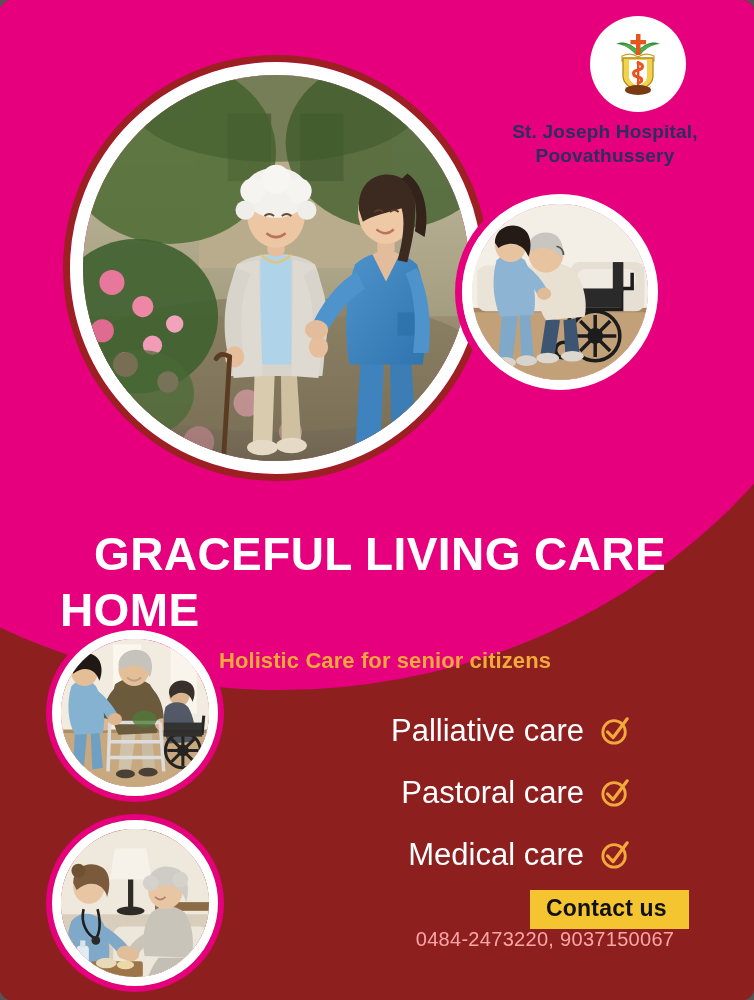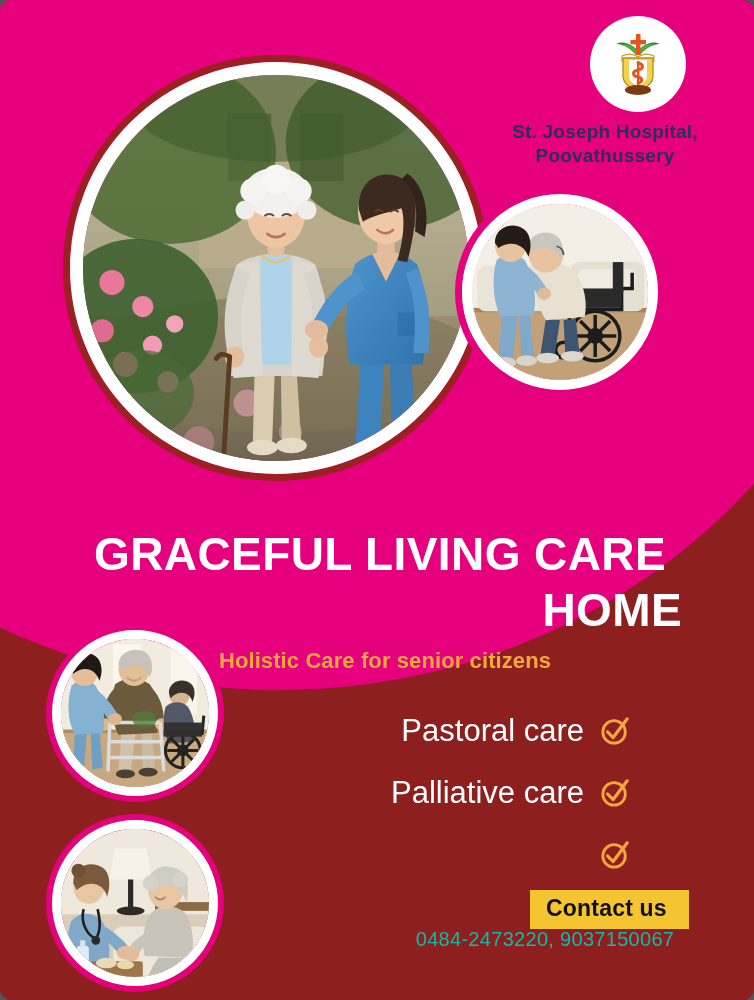--- a/index.html
+++ b/index.html
@@ -143,21 +143,21 @@
     color: #FFFFFF;
     font-size: 46px;
     font-weight: bold;
     letter-spacing: .4px;
     text-align: center;
     line-height: 1.22;
     margin-top: 44px;
   }
   .headline .line2 {
     display: block;
-    text-align: right;
+    text-align: left;
     padding-right: 18px;
   }
 
   .subhead {
     position: absolute;
     left: 60px;
     top: 648px;
     width: 650px;
     z-index: 9;
     color: #F2A93B;
@@ -212,21 +212,21 @@
     cursor: pointer;
   }
 
   .phone {
     position: absolute;
     left: 380px;
     top: 928px;
     width: 330px;
     z-index: 9;
     text-align: center;
-    color: #14b8a6;
+    color: #fca5a5;
     font-size: 20px;
     letter-spacing: .3px;
   }
 </style>
 </head>
 <body>
 
 <div class="poster">
 
   <div class="bg-darkred"></div>
@@ -530,40 +530,41 @@
   <div class="headline">
     <span>GRACEFUL LIVING CARE</span>
     <span class="line2">HOME</span>
   </div>
 
   <div class="subhead">Holistic Care for senior citizens</div>
 
   <div class="services">
 
     <div class="service-row">
+      <span class="service-label">Palliative care</span>
+      <svg class="check-icon" viewBox="0 0 32 32" aria-hidden="true">
+        <circle cx="15" cy="17" r="12" fill="none" stroke="#F2A93B" stroke-width="3"></circle>
+        <path d="M8 17 L14 23 L29 3" fill="none" stroke="#F2A93B" stroke-width="3.4" stroke-linecap="round" stroke-linejoin="round"></path>
+      </svg>
+    </div>
+
+    <div class="service-row">
       <span class="service-label">Pastoral care</span>
       <svg class="check-icon" viewBox="0 0 32 32" aria-hidden="true">
         <circle cx="15" cy="17" r="12" fill="none" stroke="#F2A93B" stroke-width="3"></circle>
         <path d="M8 17 L14 23 L29 3" fill="none" stroke="#F2A93B" stroke-width="3.4" stroke-linecap="round" stroke-linejoin="round"></path>
       </svg>
     </div>
 
     <div class="service-row">
-      <span class="service-label">Palliative care</span>
+      <span class="service-label">Medical care</span>
       <svg class="check-icon" viewBox="0 0 32 32" aria-hidden="true">
         <circle cx="15" cy="17" r="12" fill="none" stroke="#F2A93B" stroke-width="3"></circle>
         <path d="M8 17 L14 23 L29 3" fill="none" stroke="#F2A93B" stroke-width="3.4" stroke-linecap="round" stroke-linejoin="round"></path>
       </svg>
     </div>
 
-    <div class="service-row">
-      <svg class="check-icon" viewBox="0 0 32 32" aria-hidden="true">
-        <circle cx="15" cy="17" r="12" fill="none" stroke="#F2A93B" stroke-width="3"></circle>
-        <path d="M8 17 L14 23 L29 3" fill="none" stroke="#F2A93B" stroke-width="3.4" stroke-linecap="round" stroke-linejoin="round"></path>
-      </svg>
-    </div>
-
   </div>
 
   <button class="contact-btn">Contact us</button>
   <div class="phone">0484-2473220, 9037150067</div>
 
 </div>
 
 </body></html>

